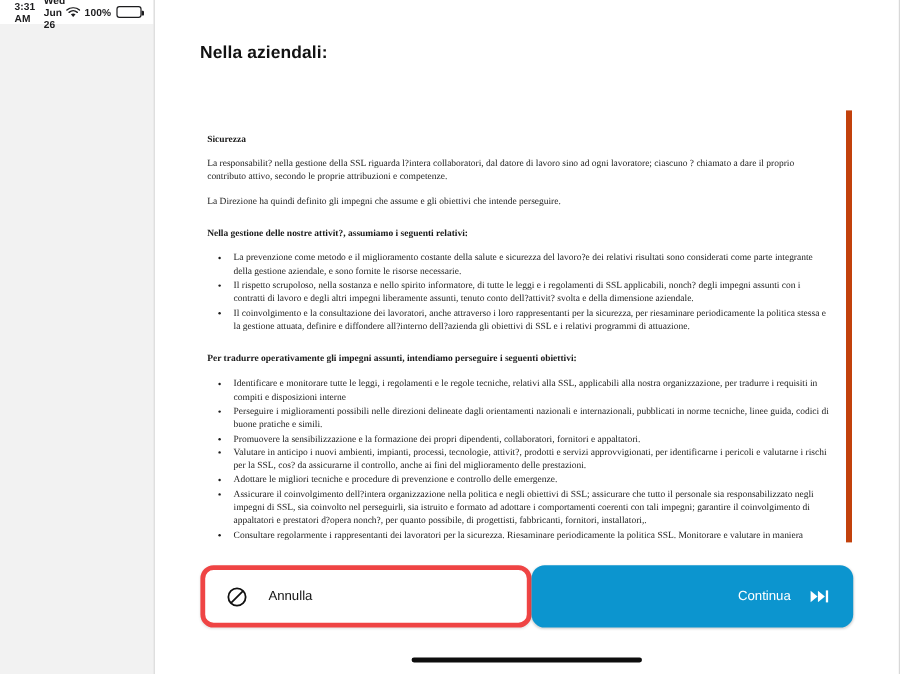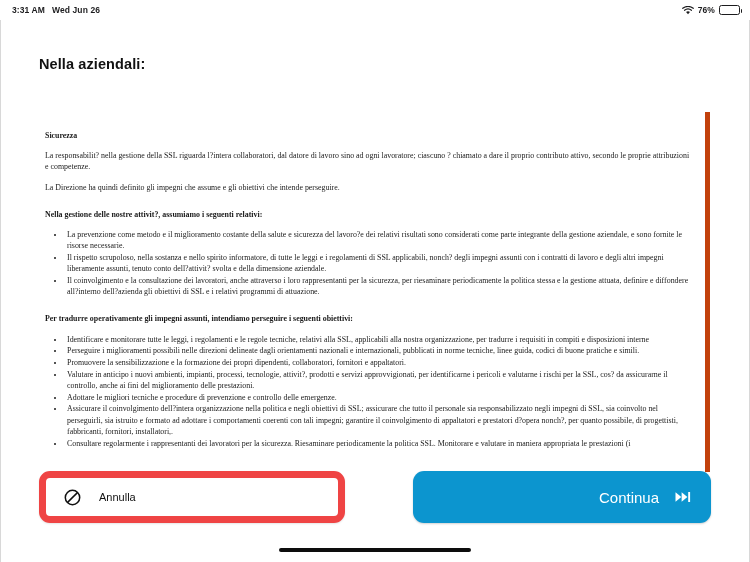--- a/index.html
+++ b/index.html
@@ -14,21 +14,21 @@
     overflow: hidden;
     position: relative;
   }
 
   
   #device {
     position: absolute;
     inset: 0;
     background: #f2f2f2;
     display: flex;
-    flex-direction: column;
+    flex-direction: row;
   }
 
   
   #status-bar {
     height: 20px;
     flex: 0 0 20px;
     background: #ffffff;
     display: flex;
     align-items: center;
     padding: 0 10px 0 12px;
@@ -154,21 +154,21 @@
     border-radius: 11px;
     display: flex;
     align-items: center;
     box-sizing: border-box;
     cursor: pointer;
     user-select: none;
   }
   #cancel-button {
     width: 306px;
     background: #ffffff;
-    border: 7px solid #ef4444;
+    border: 4px solid #ef4444;
     box-shadow: 0 1px 2px rgba(0,0,0,0.10);
     padding: 0 18px;
     gap: 18px;
     justify-content: flex-start;
   }
   #cancel-label {
     font-size: 11px;
     color: #111111;
     font-weight: 400;
   }
@@ -176,21 +176,21 @@
     width: 298px;
     margin-left: auto;
     background: #0c95cf;
     border: none;
     box-shadow: 0 1px 2px rgba(0,0,0,0.18);
     padding: 0 20px;
     gap: 16px;
     justify-content: flex-end;
   }
   #continue-label {
-    font-size: 15px;
+    font-size: 11px;
     color: #ffffff;
     font-weight: 400;
   }
   .ico { display: block; flex: 0 0 auto; }
 
   
   #home-indicator-wrap {
     position: absolute;
     left: 0; right: 0;
     bottom: 10px;
@@ -215,21 +215,21 @@
       <span>Wed Jun 26</span>
     </div>
     <div id="status-right">
       <span>
         <svg class="wifi-ico" width="12" height="9" viewBox="0 0 12 9">
           <path d="M6 8.2 L4.05 5.95 a3.1 3.1 0 0 1 3.9 0 Z" fill="#1c1c1e"></path>
           <path d="M2.55 4.3 a5.4 5.4 0 0 1 6.9 0" stroke="#1c1c1e" stroke-width="1.15" fill="none" stroke-linecap="round"></path>
           <path d="M0.75 2.3 a8.2 8.2 0 0 1 10.5 0" stroke="#1c1c1e" stroke-width="1.15" fill="none" stroke-linecap="round"></path>
         </svg>
       </span>
-      <span>76%</span>
+      <span>100%</span>
       <span class="battery">
         <span class="battery-fill"></span>
       </span>
     </div>
   </div>
 
   <div id="page">
 
     <div id="page-title">Nella aziendali:</div>
 

